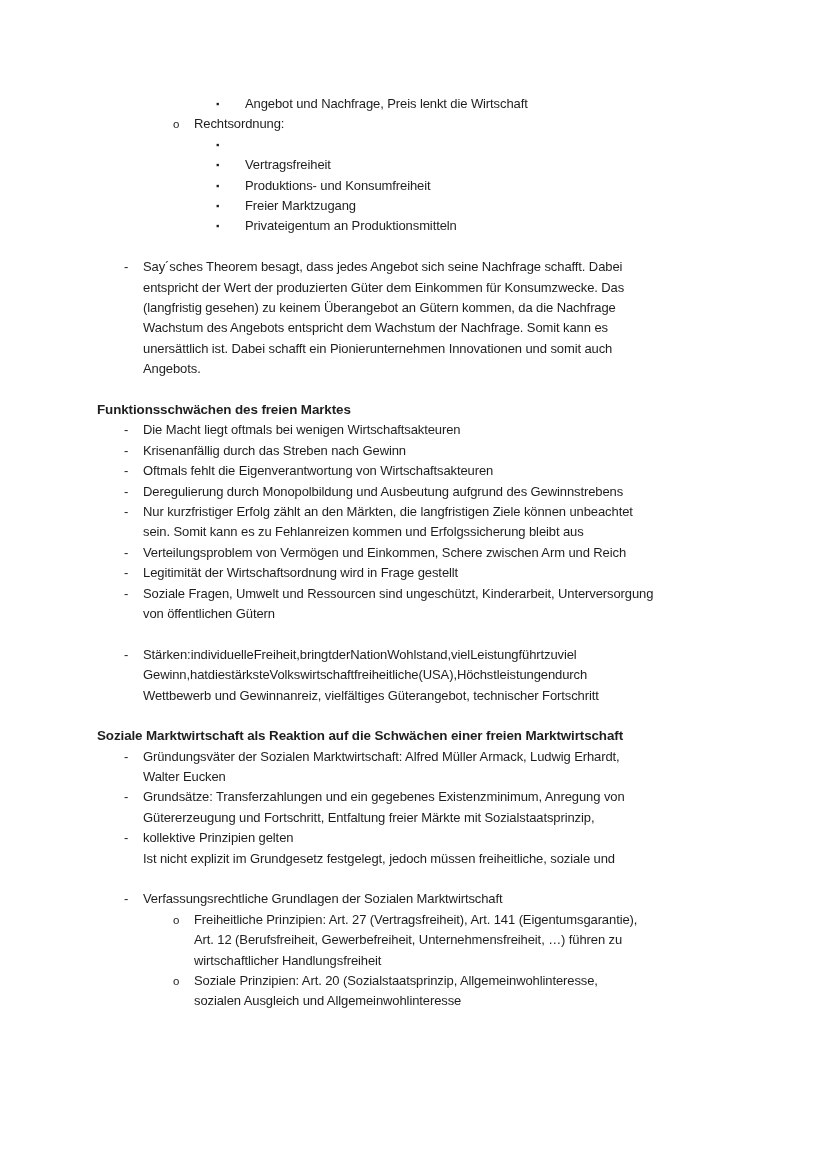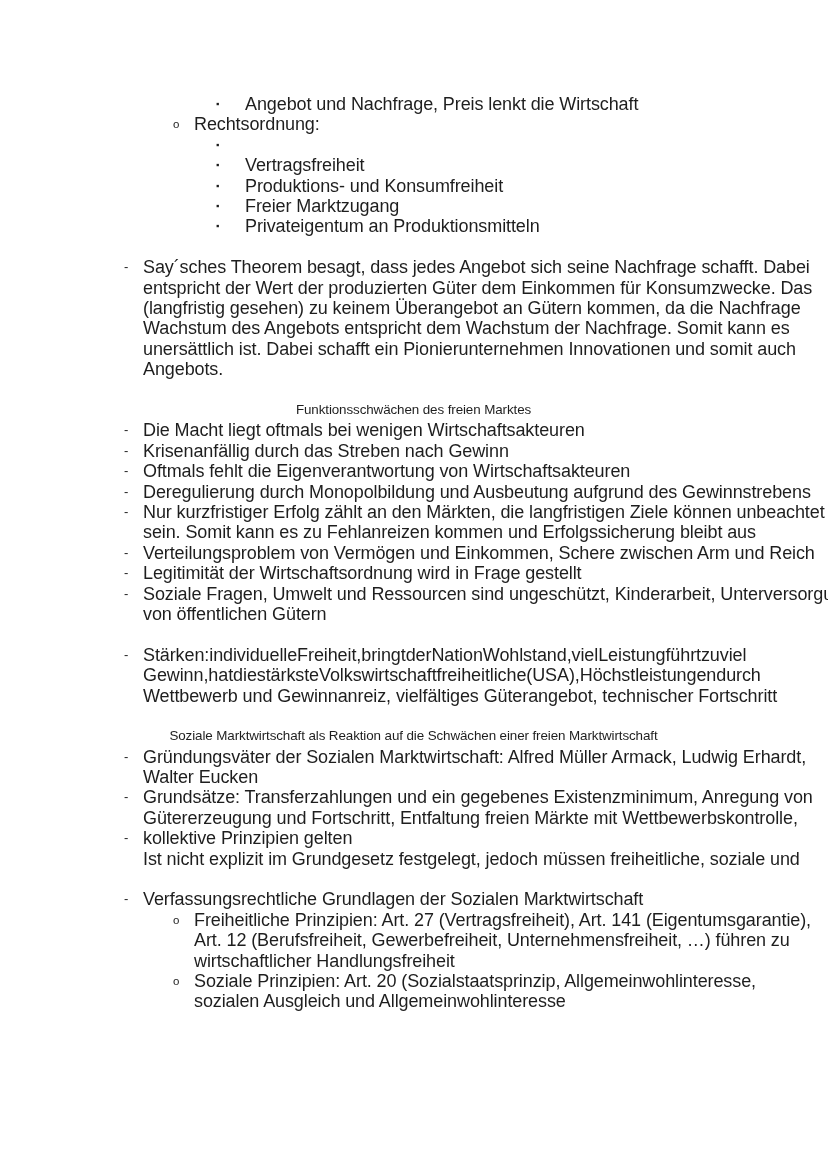--- a/index.html
+++ b/index.html
@@ -15,27 +15,26 @@
     overflow: hidden;
   }
   .page {
     box-sizing: border-box;
     width: 828px;
     height: 1171px;
     background: #ffffff;
     padding: 94px 98px 0 97px;
   }
   .heading {
-    font-weight: normal;
+    font-weight: bold;
     font-size: 13.4px;
     line-height: 20.4px;
     height: 20.4px;
     letter-spacing: -0.1px;
     white-space: nowrap;
-    text-align: center;
   }
   .spacer {
     height: 20.4px;
   }
   .li {
     display: flex;
     align-items: flex-start;
   }
   .marker {
     flex: 0 0 auto;
@@ -44,29 +43,28 @@
     letter-spacing: 0;
   }
   .lvl1 { padding-left: 27px; }
   .lvl1 > .marker { width: 19px; }
   .lvl2 { padding-left: 76px; }
   .lvl2 > .marker { width: 21px; font-size: 11.5px; }
   .lvl3 { padding-left: 119px; }
   .lvl3 > .marker { width: 29px; font-size: 9.5px; }
   .col { flex: 1 1 auto; min-width: 0; }
   .line {
-    font-size: 18px;
+    font-size: 13px;
     line-height: 20.4px;
     height: 20.4px;
     letter-spacing: -0.1px;
     white-space: nowrap;
   }
   .jline {
     display: flex;
-    justify-content: space-between;
     width: 584px;
     white-space: normal;
   }
 </style>
 </head>
 <body>
 
 <div class="page">
   <div class="content">
       <div class="li lvl3">
@@ -210,21 +208,21 @@
         <span class="marker">-</span>
         <div class="col">
           <div class="line">Gründungsväter der Sozialen Marktwirtschaft: Alfred Müller Armack, Ludwig Erhardt,</div>
           <div class="line">Walter Eucken</div>
         </div>
       </div>
       <div class="li lvl1">
         <span class="marker">-</span>
         <div class="col">
           <div class="line">Grundsätze: Transferzahlungen und ein gegebenes Existenzminimum, Anregung von</div>
-          <div class="line">Gütererzeugung und Fortschritt, Entfaltung freien Märkte mit Wettbewerbskontrolle,</div>
+          <div class="line">Gütererzeugung und Fortschritt, Entfaltung freier Märkte mit Sozialstaatsprinzip,</div>
         </div>
       </div>
       <div class="li lvl1">
         <span class="marker">-</span>
         <div class="col">
           <div class="line">kollektive Prinzipien gelten</div>
           <div class="line">Ist nicht explizit im Grundgesetz festgelegt, jedoch müssen freiheitliche, soziale und</div>
         </div>
       </div>
       <div class="spacer"></div>

